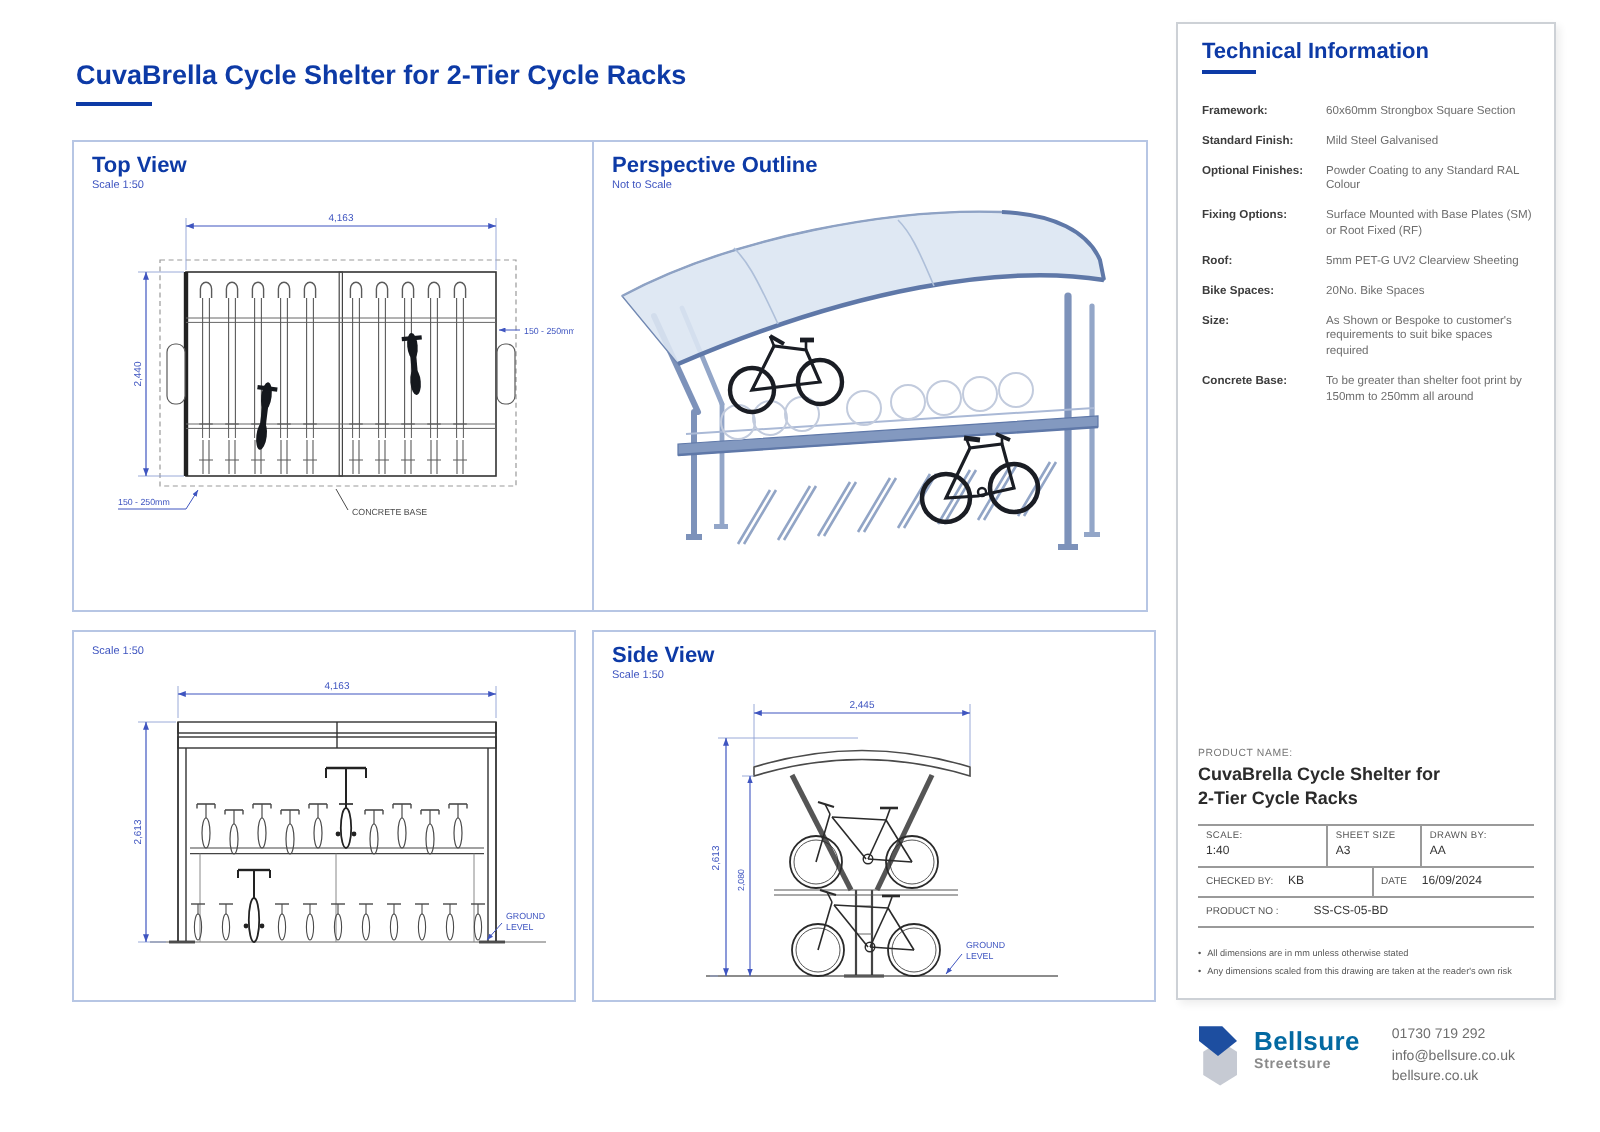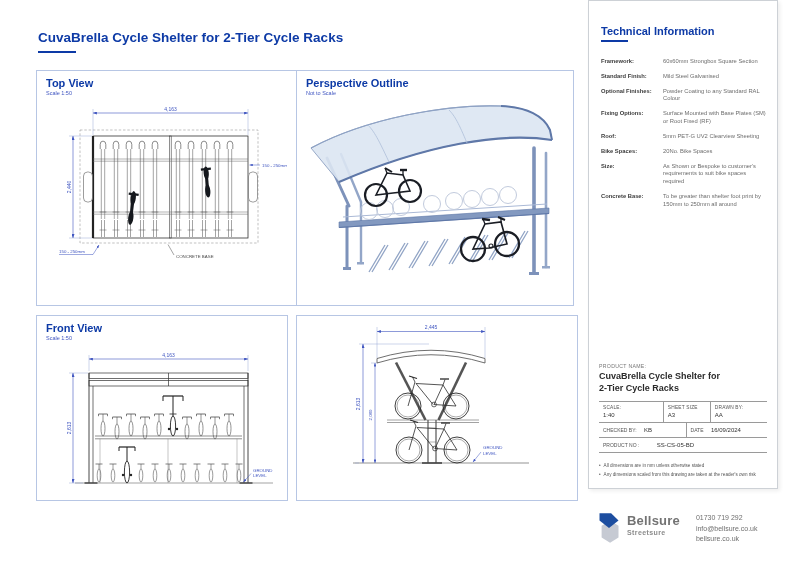--- a/index.html
+++ b/index.html
@@ -15,23 +15,23 @@
   .p-front{left:36px;top:315px;width:252px;height:186px;}
   .p-side{left:296px;top:315px;width:282px;height:186px;}
   .panel-head{padding:6px 0 0 9px;}
   .panel-title{font-size:11px;font-weight:bold;color:#0d3aa6;line-height:1.1;}
   .panel-scale{font-size:5.5px;color:#3f55c0;margin-top:1px;}
   .drawing{display:block;}
   .dim{font-size:5px;fill:#3f55c0;font-family:"Liberation Sans",sans-serif;}
   .dim-s{font-size:4.4px;fill:#3f55c0;font-family:"Liberation Sans",sans-serif;}
   .note-dark{font-size:4.4px;fill:#4a4a4a;font-family:"Liberation Sans",sans-serif;}
   
-  .tech{position:absolute;left:588px;top:0;width:190px;height:489px;border:1px solid #cdd1d6;
+  .tech{position:absolute;left:588px;top:11px;width:190px;height:489px;border:1px solid #cdd1d6;
         background:#fff;box-sizing:border-box;box-shadow:2px 2px 4px rgba(0,0,0,0.07);
-        padding:24px 10px 0 12px;}
+        padding:8px 10px 0 12px;}
   .tech-title{font-size:11px;font-weight:bold;color:#0d3aa6;margin:0 0 3px 0;}
   .tech-underline{width:27px;height:2px;background:#0d3aa6;margin-bottom:16px;}
   .spec-row{display:flex;margin-bottom:7px;}
   .spec-label{width:62px;flex-shrink:0;font-size:5.8px;font-weight:bold;color:#3c3c3c;line-height:1.3;}
   .spec-value{width:114px;font-size:5.8px;color:#6d6d6d;line-height:1.35;}
   .product-block{position:absolute;left:10px;right:10px;top:362px;}
   .pn-label{font-size:5.2px;color:#777;letter-spacing:.3px;}
   .pn-name{font-size:9px;font-weight:bold;color:#2b2b2b;line-height:1.3;margin-top:2px;width:130px;}
   .tb-table{margin-top:7px;border-top:1px solid #9a9a9a;border-bottom:1px solid #9a9a9a;}
   .tb-r1{display:flex;border-bottom:1px solid #9a9a9a;}
@@ -45,21 +45,21 @@
   .tb-inline .tb-val-inline{font-size:6px;color:#333;margin-left:6px;}
   .tb-r3{padding:4px;font-size:5px;color:#555;}
   .tb-r3 .tb-val-inline{font-size:6px;color:#333;margin-left:16px;}
   .notes{margin-top:9px;}
   .note{display:flex;font-size:4.6px;color:#555;line-height:1.8;}
   .note::before{content:"•";margin-right:3px;}
   
   .footer{position:absolute;left:596px;top:506px;width:196px;height:54px;display:flex;align-items:flex-start;}
   .logo-icon{margin-top:4px;}
   .brand-col{margin-left:5px;margin-top:8px;}
-  .brand{font-size:13px;font-weight:800;color:#737373;letter-spacing:.2px;line-height:1;}
+  .brand{font-size:13px;font-weight:800;color:#0369a1;letter-spacing:.2px;line-height:1;}
   .subbrand{font-size:7px;font-weight:bold;color:#8b8b8b;letter-spacing:.4px;margin-top:2px;}
   .contact-col{margin-left:16px;margin-top:7px;font-size:7px;color:#6e6e6e;line-height:1.5;}
 </style>
 </head>
 <body>
 
 <div class="page">
 
   <div class="page-title">CuvaBrella Cycle Shelter for 2-Tier Cycle Racks</div>
   <div class="title-underline"></div>
@@ -223,21 +223,20 @@
         <path d="M42,86 C 130,48 205,36 255,44" fill="none" stroke="#5f78a8" stroke-width="2.2"></path>
         <path d="M14,52 C 70,22 150,8 204,10" fill="none" stroke="#8ea2c4" stroke-width="1.2"></path>
         <path d="M204,10 C 230,11 247,20 253,34 L255,44" fill="none" stroke="#5f78a8" stroke-width="2"></path>
         <path d="M92,66 C 80,40 76,34 70,28 M170,47 C 162,28 158,20 152,14" fill="none" stroke="#aebfd9" stroke-width="0.8"></path>
       </g>
     </svg>
   </div>
 
   <div class="panel p-front">
     <div class="panel-head">
-      <div class="panel-title">Front View</div>
       <div class="panel-scale">Scale 1:50</div>
     </div>
     <svg class="drawing" width="250" height="156" viewBox="0 0 250 156">
       <defs>
         <marker id="arF" markerWidth="7" markerHeight="5" refX="6.5" refY="2.5" orient="auto-start-reverse">
           <path d="M0,0 L6.5,2.5 L0,5 Z" fill="#3f55c0"></path>
         </marker>
         <g id="fvu" fill="none" stroke="#4a4a4a">
           <line x1="-4.5" y1="0" x2="4.5" y2="0" stroke-width="0.8"></line>
           <line x1="-4.5" y1="0" x2="-4.5" y2="2.2" stroke-width="0.7"></line>
@@ -320,20 +319,24 @@
         <line x1="36" y1="32" x2="36" y2="142" stroke="#3f55c0" stroke-width="0.6" marker-start="url(#arF)" marker-end="url(#arF)"></line>
         <text transform="rotate(-90 33.5 87)" x="33.5" y="87" text-anchor="middle" class="dim">2,613</text>
         <text x="216" y="130.5" class="dim-s">GROUND</text>
         <text x="216" y="136" class="dim-s">LEVEL</text>
         <line x1="214" y1="132.5" x2="206.5" y2="141" stroke="#3f55c0" stroke-width="0.5" marker-end="url(#arF)"></line>
       </g>
     </svg>
   </div>
 
   <div class="panel p-side">
+    <div class="panel-head">
+      <div class="panel-title">Side View</div>
+      <div class="panel-scale">Scale 1:50</div>
+    </div>
     <svg class="drawing" width="280" height="156" viewBox="0 0 280 156">
       <defs>
         <marker id="arS" markerWidth="7" markerHeight="5" refX="6.5" refY="2.5" orient="auto-start-reverse">
           <path d="M0,0 L6.5,2.5 L0,5 Z" fill="#3f55c0"></path>
         </marker>
         <g id="sbike" fill="none" stroke="#2a2a2a">
           <circle cx="111" cy="90" r="13" stroke-width="0.9"></circle>
           <circle cx="111" cy="90" r="11" stroke-width="0.4"></circle>
           <circle cx="159" cy="90" r="13" stroke-width="0.9"></circle>
           <circle cx="159" cy="90" r="11" stroke-width="0.4"></circle>

